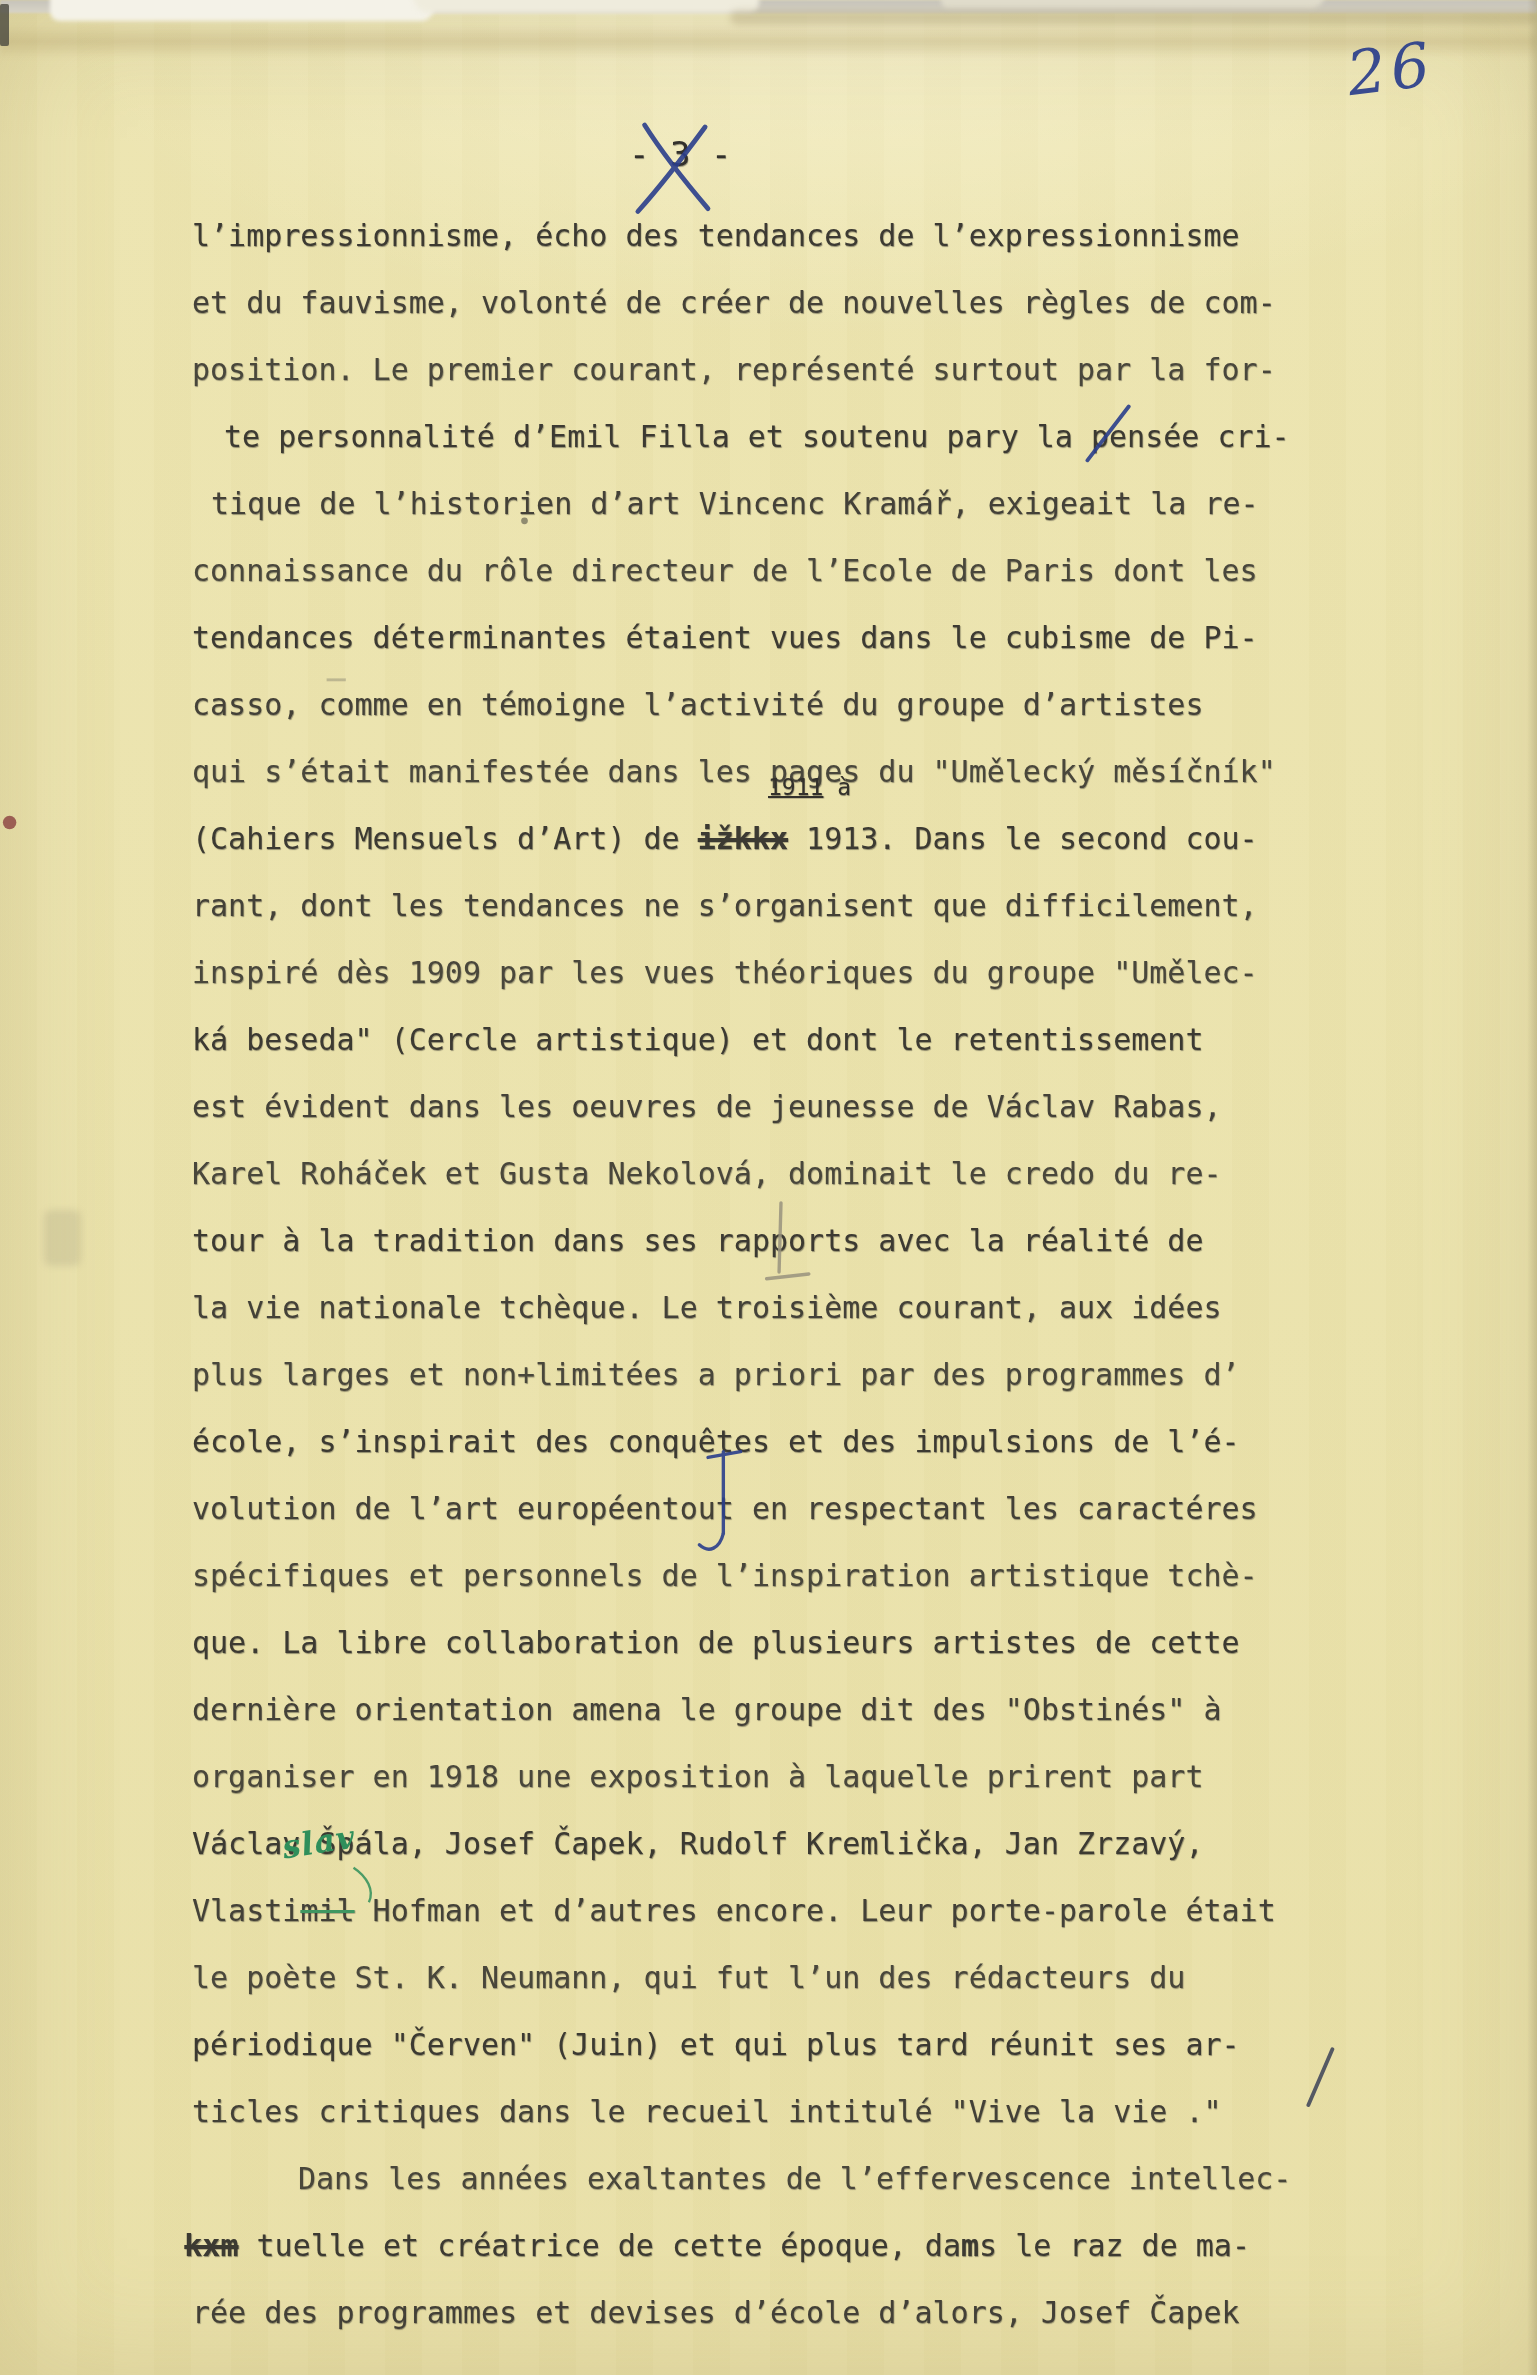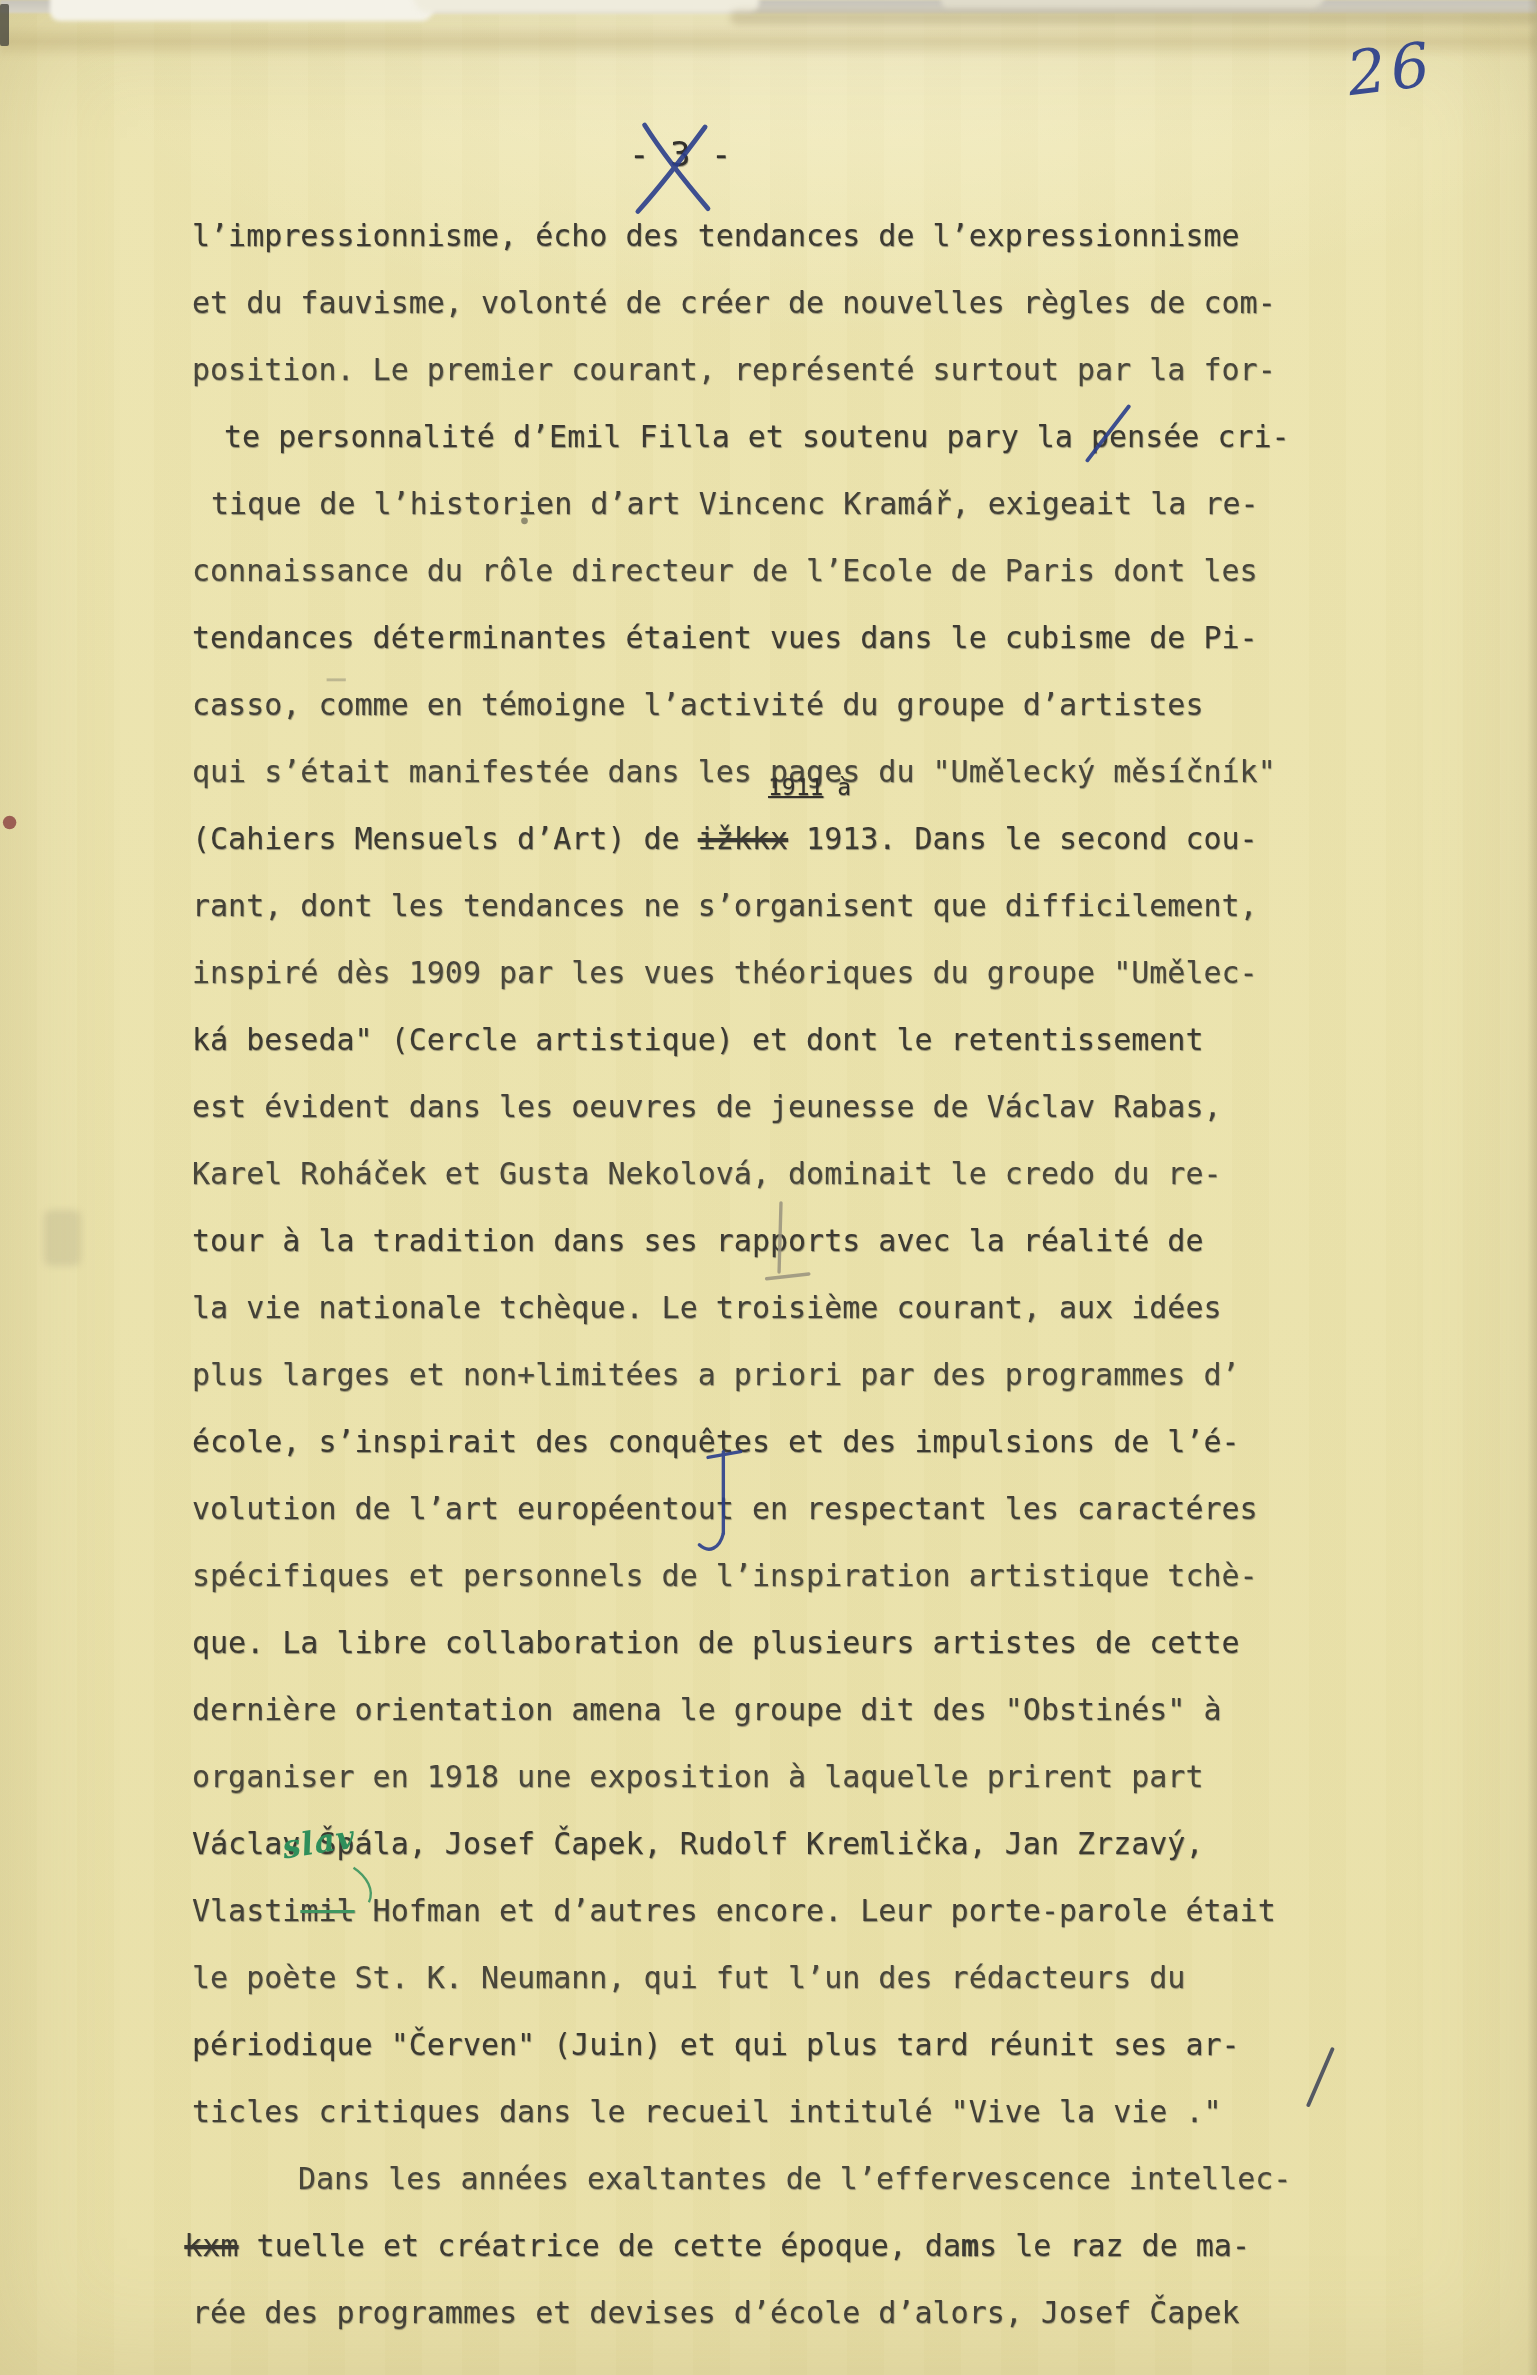--- a/index.html
+++ b/index.html
@@ -39,21 +39,21 @@
     position:absolute;left:192px;top:202px;width:1268px;
     font-size:30px;color:var(--typewriter-ink);
     white-space:pre;
     text-shadow:0.6px 0.6px 0.9px rgba(50,48,42,0.5);
     filter:blur(0.3px);
   }
   .line{height:67px;line-height:67px;}
   .line:nth-child(3n){opacity:.88;}
   .line:nth-child(3n+1){opacity:.95;}
   .line:nth-child(3n+2){opacity:.91;}
-  .struck{font-weight:400;text-decoration:line-through;text-decoration-thickness:3.8px;}
+  .struck{font-weight:700;text-decoration:line-through;text-decoration-thickness:3.8px;}
   .struck-green{text-decoration:line-through;text-decoration-color:var(--green-ink);text-decoration-thickness:3.4px;}
   .overtyped{font-weight:700;}
   .u{text-decoration:underline;text-decoration-thickness:2.4px;}
 
   .pagenum-typed{
     position:absolute;left:629px;top:134px;
     font-size:34px;color:var(--typewriter-ink);white-space:pre;
     text-shadow:0.6px 0.6px 0.9px rgba(50,48,42,0.5);filter:blur(0.3px);
   }
   .pagenum-hand{

